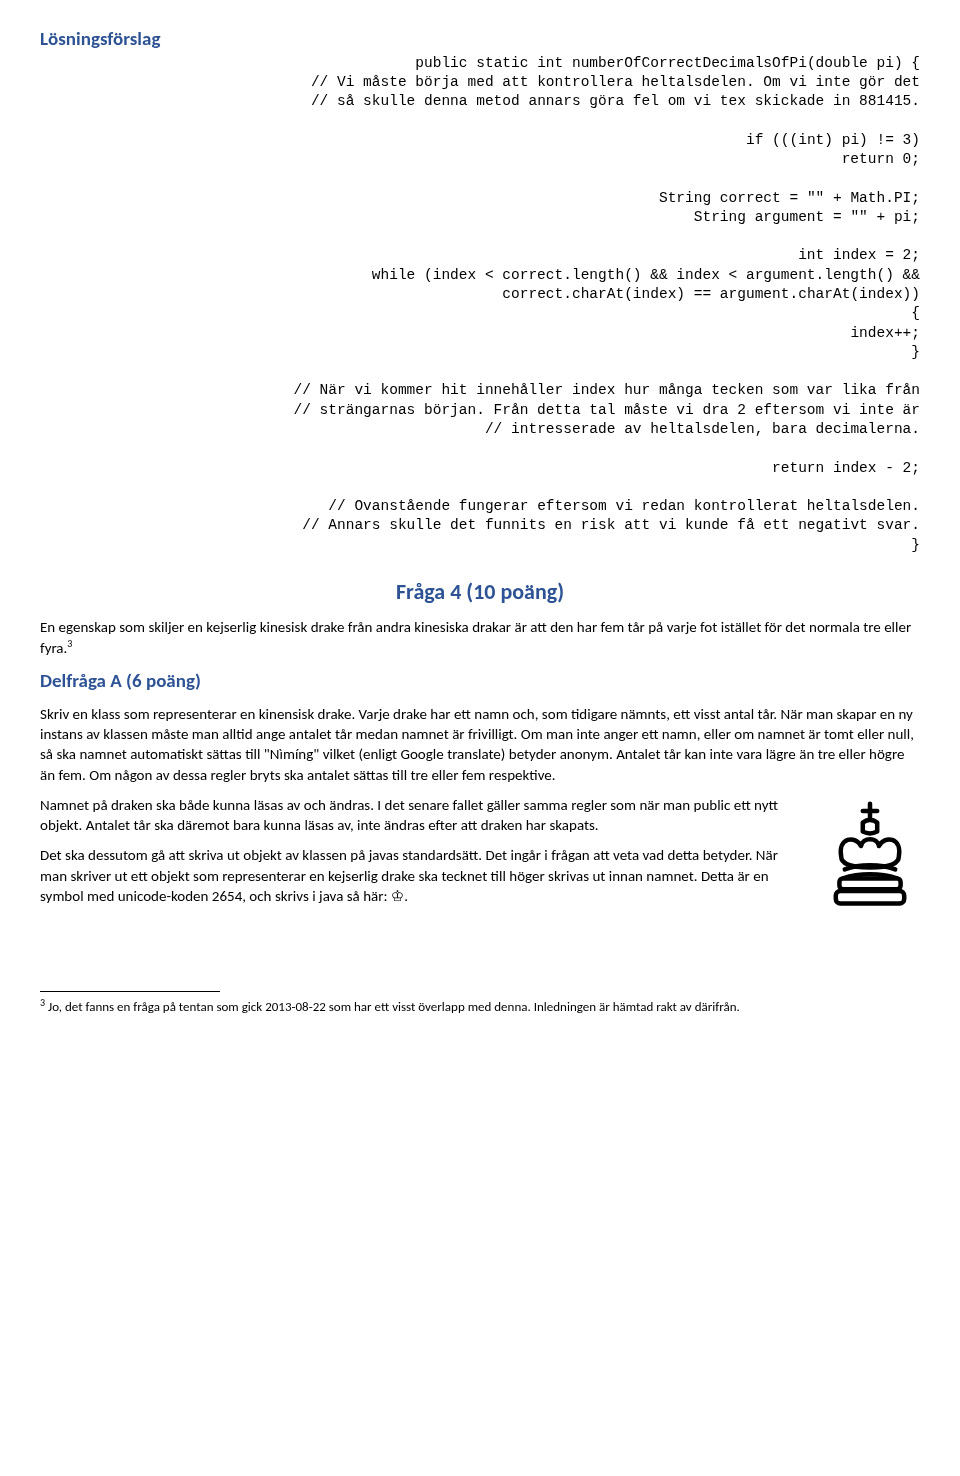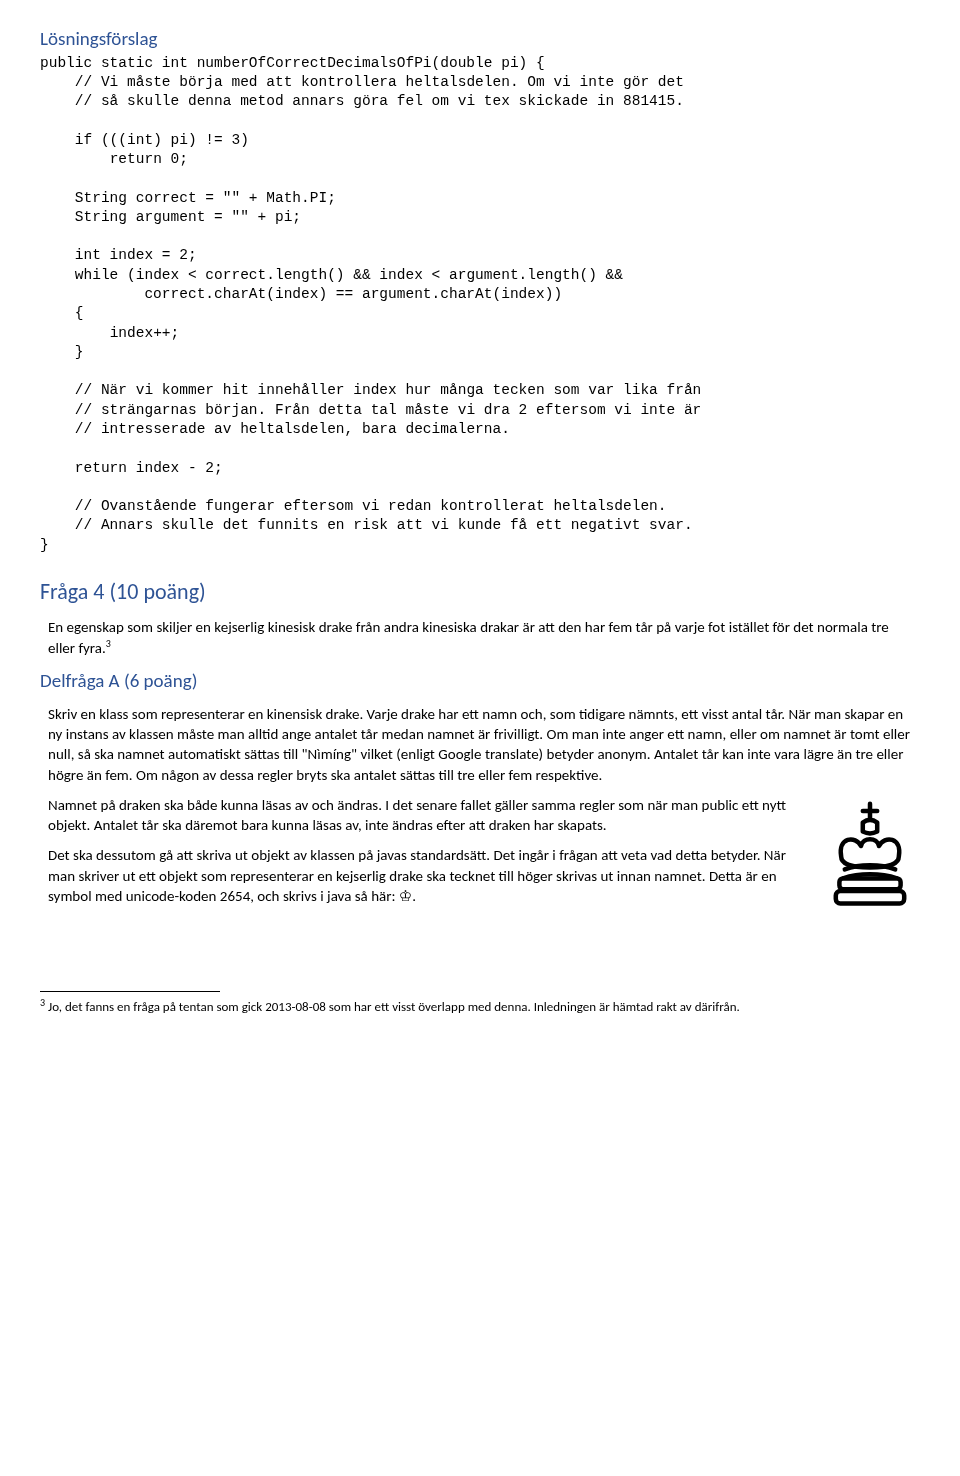--- a/index.html
+++ b/index.html
@@ -8,37 +8,39 @@
     line-height: 1.35;
     color: #000;
     max-width: 880px;
     margin: 20px auto;
     padding: 0 36px;
     background: #fff;
   }
   .heading-blue {
     color: #2e5395;
     font-size: 19px;
-    font-weight: 400;
+    font-weight: 700;
     margin: 6px 0 2px 0;
     font-family: Calibri, "Segoe UI", Arial, sans-serif;
   }
   .heading-blue.big {
     font-size: 22px;
     margin-top: 22px;
+    text-align: center;
   }
   pre.code {
     font-family: "Courier New", Courier, monospace;
     font-size: 14.5px;
     white-space: pre-wrap;
     margin: 0 0 10px 0;
     line-height: 1.33;
+    text-align: right;
   }
   p {
-    margin: 10px 8px;
+    margin: 10px 0;
   }
   .footnote-rule {
     border: none;
     border-top: 1px solid #000;
     width: 180px;
     margin: 70px 0 4px 0;
   }
   .footnote {
     font-size: 13px;
     line-height: 1.3;
@@ -122,14 +124,14 @@
 
 <p>Namnet på draken ska både kunna läsas av och ändras. I det senare fallet gäller samma regler som när man public ett nytt objekt. Antalet tår ska däremot bara kunna läsas av, inte ändras efter att draken har skapats.</p>
 
 <p>Det ska dessutom gå att skriva ut objekt av klassen på javas standardsätt. Det ingår i frågan att veta vad detta betyder. När man skriver ut ett objekt som representerar en kejserlig drake ska tecknet till höger skrivas ut innan namnet. Detta är en symbol med unicode-koden 2654, och skrivs i java så här: ♔.</p>
 
 <div class="clear"></div>
 
 <hr class="footnote-rule">
 
 <p class="footnote">
-  <span class="sup">3</span><span> Jo, det fanns en fråga på tentan som gick 2013-08-08 som har ett visst överlapp med denna. Inledningen är hämtad rakt av därifrån.</span>
+  <span class="sup">3</span><span> Jo, det fanns en fråga på tentan som gick 2013-08-22 som har ett visst överlapp med denna. Inledningen är hämtad rakt av därifrån.</span>
 </p>
 
 </body></html>

